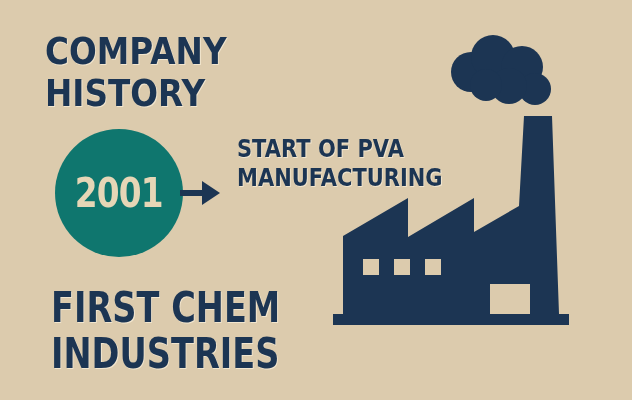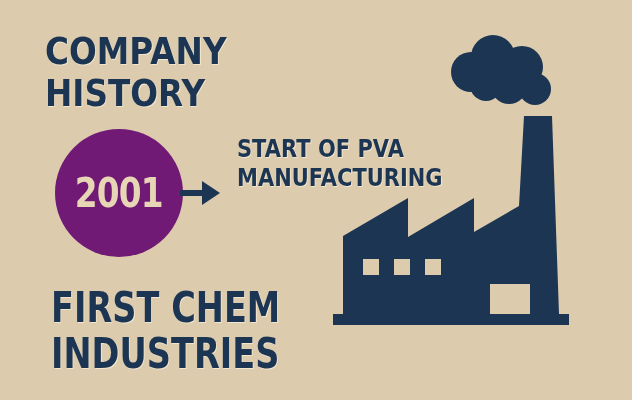--- a/index.html
+++ b/index.html
@@ -9,21 +9,21 @@
     font-family: "DejaVu Sans", "Liberation Sans", sans-serif;
   }
   .title {
     position: absolute; left: 45px; top: 30px; margin: 0;
     font-size: 38px; font-weight: bold; line-height: 42px; letter-spacing: 0px;
     color: #1c3553; text-shadow: 1px 1px 0 #f2e6cf;
     transform: scaleX(0.86); transform-origin: left top;
   }
   .circle {
     position: absolute; left: 55px; top: 129px; width: 128px; height: 128px;
-    border-radius: 50%; background: #701a75;
+    border-radius: 50%; background: #0f766e;
     display: flex; align-items: center; justify-content: center;
   }
   .year {
     font-size: 40px; font-weight: bold; color: #e6d6b6;
     transform: scaleX(0.82); letter-spacing: -1px;
   }
   .arrow { position: absolute; left: 180px; top: 180px; }
   .event {
     position: absolute; left: 237px; top: 134px; margin: 0;
     font-size: 25px; font-weight: bold; line-height: 29px;

